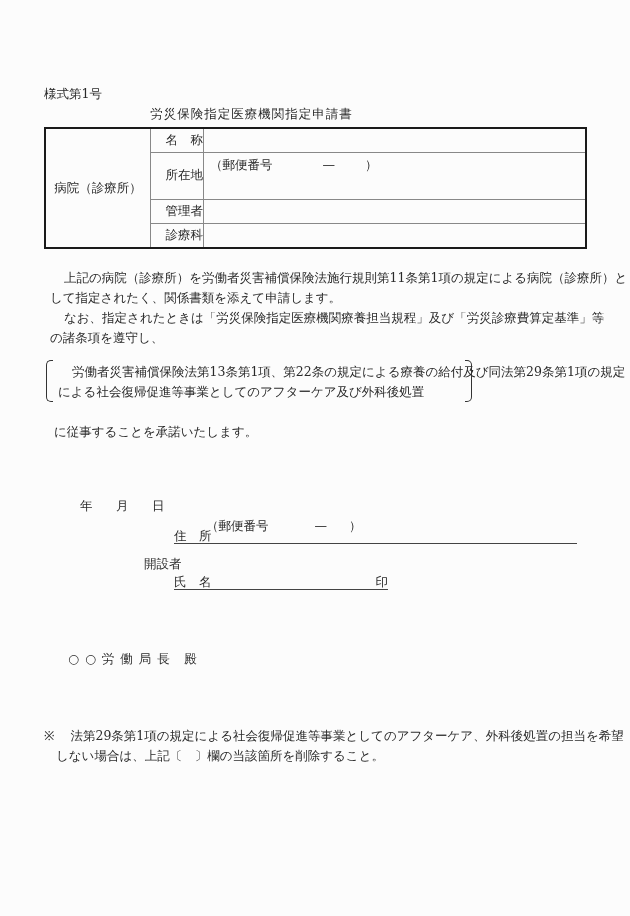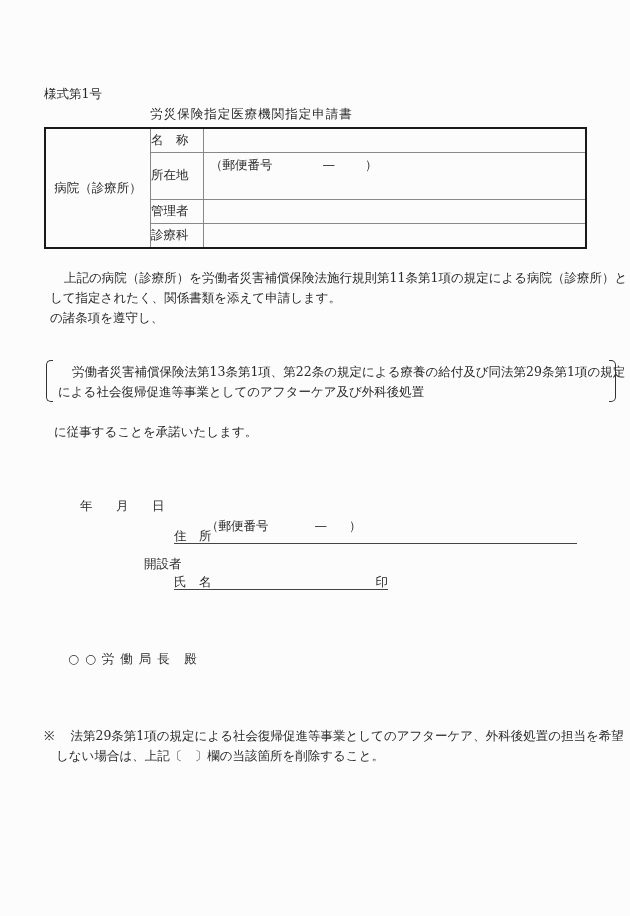--- a/index.html
+++ b/index.html
@@ -11,29 +11,29 @@
   .abs { position: absolute; white-space: nowrap; }
   .form-no { left: 44px; top: 86px; }
   .doc-title { left: 0; width: 503px; top: 106px; text-align: center; letter-spacing: 1px; }
 
   table.reg {
     position: absolute; left: 44px; top: 127px; width: 543px; height: 122px;
     border-collapse: collapse; border: 2px solid #1a1a1a;
   }
   table.reg td { border: 1px solid #888; padding: 0; }
   td.org { width: 104px; text-align: center; vertical-align: middle; margin-left: 16px; }
-  td.lbl { width: 52px; text-align: left; vertical-align: middle; height: 22px; }
+  td.lbl { width: 52px; text-align: right; vertical-align: middle; height: 22px; }
   td.lbl-tall { height: 44px; }
   td.val { vertical-align: top; padding-left: 6px !important; padding-top: 4px !important; }
   .zip-row span { display: inline-block; }
 
   .para { left: 50px; line-height: 20px; }
   .indent { padding-left: 14px; }
 
-  .bracket-box { position: absolute; left: 46px; top: 358px; width: 570px; height: 44px; }
+  .bracket-box { position: absolute; left: 46px; top: 358px; width: 426px; height: 44px; }
   .bracket-l, .bracket-r {
     position: absolute; top: 2px; width: 6px; height: 40px; border: 1.5px solid #333;
   }
   .bracket-l { left: 0; border-right: none; border-radius: 5px 0 0 5px; }
   .bracket-r { right: 0; border-left: none; border-radius: 0 5px 5px 0; }
   .bracket-text { position: absolute; left: 12px; top: 4px; line-height: 20px; white-space: nowrap; }
 
   .uline { border-bottom: 1.5px solid #444; }
 </style>
 </head>
@@ -68,20 +68,21 @@
   <tr>
     <td class="lbl">診療科</td>
     <td class="val"></td>
   </tr>
 </tbody>
   </table>
 
 <div class="abs para" style="top:268px; left:50px;">
   <div class="indent">上記の病院（診療所）を労働者災害補償保険法施行規則第11条第1項の規定による病院（診療所）と</div>
   <div>して指定されたく、関係書類を添えて申請します。</div>
+  <div class="indent">なお、指定されたときは「労災保険指定医療機関療養担当規程」及び「労災診療費算定基準」等</div>
   <div>の諸条項を遵守し、</div>
 </div>
 
 <div class="bracket-box">
   <div class="bracket-l"></div>
   <div class="bracket-text">
     <div class="indent">労働者災害補償保険法第13条第1項、第22条の規定による療養の給付及び同法第29条第1項の規定</div>
     <div>による社会復帰促進等事業としてのアフターケア及び外科後処置</div>
   </div>
   <div class="bracket-r"></div>

